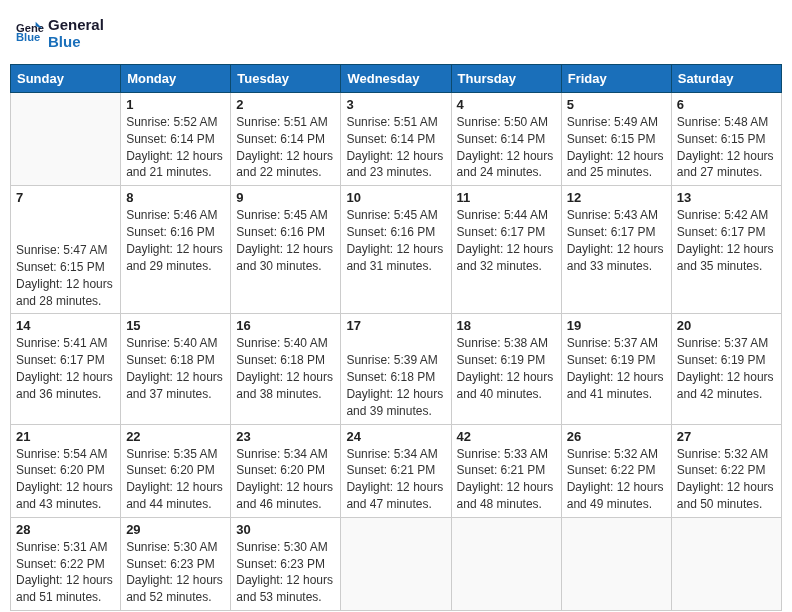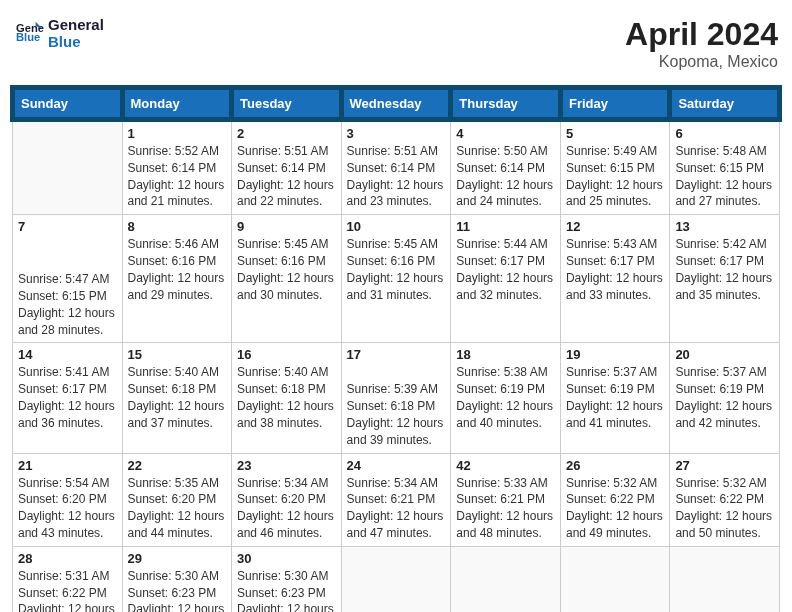--- a/index.html
+++ b/index.html
@@ -43,21 +43,21 @@
       border-collapse: collapse;
       font-size: 11px;
     }
     .calendar th {
       background-color: #1a6fba;
       color: #fff;
       text-align: left;
       padding: 6px 6px;
       font-size: 13px;
       font-weight: bold;
-      border: 5px solid #0c4a6e;
+      border: 1px solid #0c4a6e;
     }
     .calendar td {
       border: 1px solid #ccc;
       vertical-align: top;
       padding: 4px 5px;
       width: 110px;
       min-height: 80px;
       height: 88px;
     }
     .day-num {
@@ -83,24 +83,20 @@
     <svg class="logo-icon" viewBox="0 0 40 40">
       <text x="0" y="18" font-size="16" font-weight="bold" fill="#1a1a2e">General</text>
       <text x="0" y="32" font-size="16" font-weight="bold" fill="#1a6fba">Blue</text>
       <polygon points="28,4 38,14 28,10" fill="#1a6fba"></polygon>
     </svg>
     <div style="margin-left:4px;">
       <div style="font-size:15px;font-weight:bold;color:#1a1a2e;">General</div>
       <div style="font-size:15px;font-weight:bold;color:#1a6fba;">Blue</div>
     </div>
   </div>
-  <div class="title-block">
-    <div class="month-year">April 2024</div>
-    <div class="location">Kopoma, Mexico</div>
-  </div>
 </div>
 
 <table class="calendar">
   <thead>
     <tr>
     <th>Sunday</th>
         <th>Monday</th>
         <th>Tuesday</th>
         <th>Wednesday</th>
         <th>Thursday</th>

